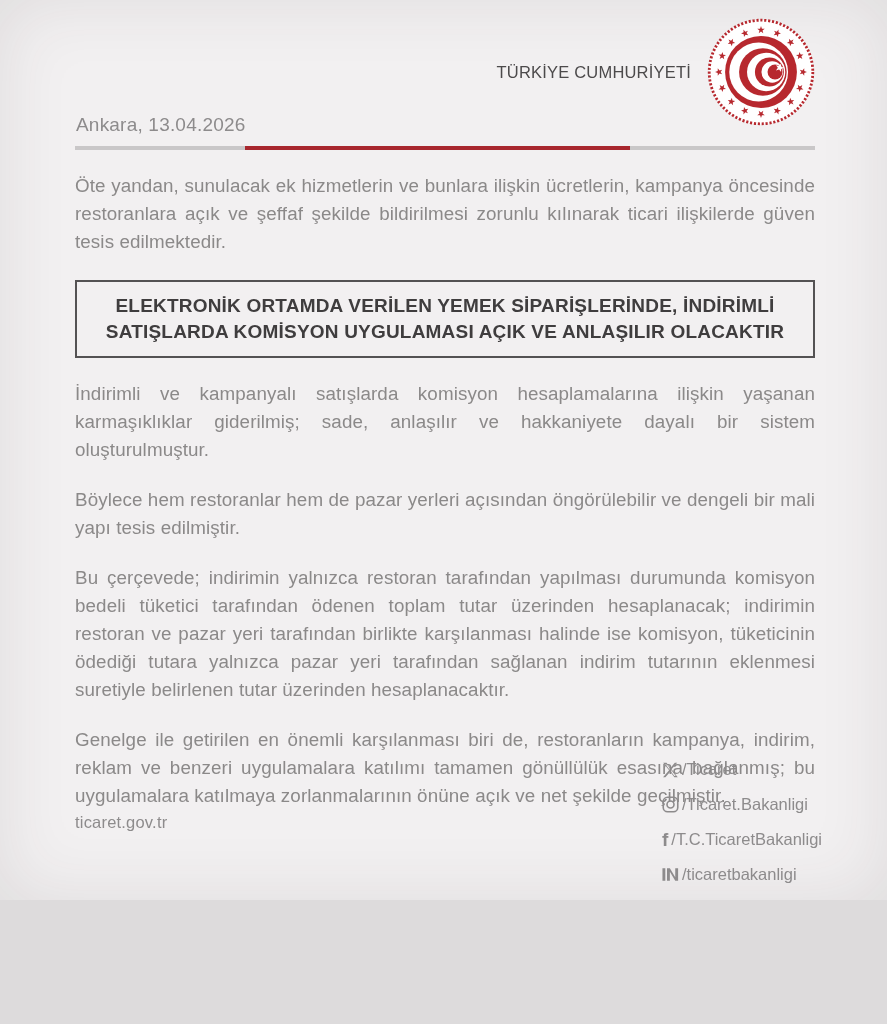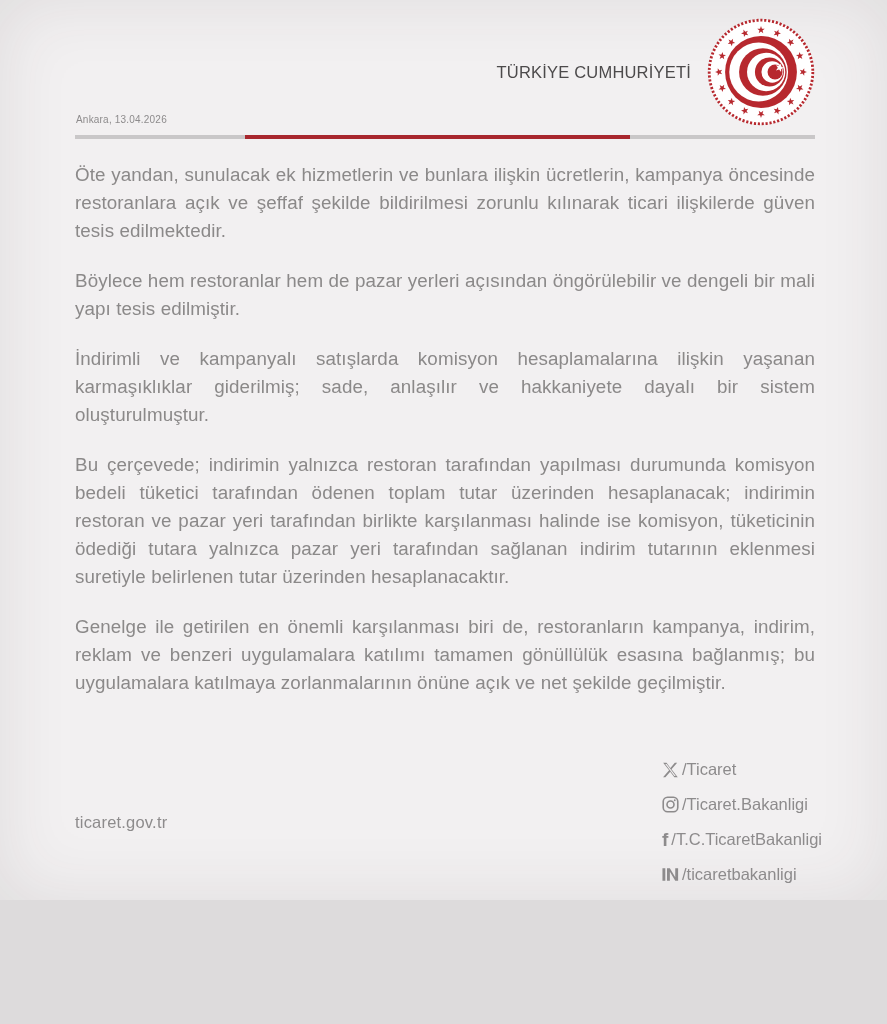--- a/index.html
+++ b/index.html
@@ -19,21 +19,21 @@
   }
   .title-block{flex:1 1 0;line-height:1.25;color:#4c4a4b;}
   .title-block .t1{font-size:16.5px;font-weight:400;letter-spacing:.2px;}
   .title-block .t2{font-size:18.5px;font-weight:700;letter-spacing:.2px;color:#3e3c3d;}
   .title-left{text-align:right;padding-right:14px;}
   .title-right{text-align:left;padding-left:14px;}
   .logo-wrap{width:112px;height:112px;flex:0 0 auto;}
   .logo-wrap svg{width:112px;height:112px;display:block;}
   .dateline{
     margin:-14px 0 0 76px;
-    font-size:10px;color:#8d8b8c;letter-spacing:.2px;
+    font-size:19px;color:#8d8b8c;letter-spacing:.2px;
   }
   .divider{display:flex;height:3.5px;margin:10px 72px 0 75px;}
   .divider .seg1{width:23%;background:#c9c7c8;}
   .divider .seg2{width:52%;background:#a8272e;}
   .divider .seg3{width:25%;background:#c9c7c8;}
   
   .doc-body{padding:0 72px 0 75px;}
   .para{
     margin:22px 0 0 0;
     font-size:18.8px;line-height:28px;
@@ -114,23 +114,26 @@
 
   <div class="divider">
     <span class="seg1"></span>
     <span class="seg2"></span>
     <span class="seg3"></span>
   </div>
 
   <main class="doc-body">
     <p class="para">Öte yandan, sunulacak ek hizmetlerin ve bunlara ilişkin ücretlerin, kampanya öncesinde restoranlara açık ve şeffaf şekilde bildirilmesi zorunlu kılınarak ticari ilişkilerde güven tesis edilmektedir.</p>
 
+    <div class="headline-box">
+      <span>ELEKTRONİK ORTAMDA VERİLEN YEMEK SİPARİŞLERİNDE, İNDİRİMLİ SATIŞLARDA KOMİSYON UYGULAMASI AÇIK VE ANLAŞILIR OLACAKTIR</span>
+    </div>
 
+    <p class="para">İndirimli ve kampanyalı satışlarda komisyon hesaplamalarına ilişkin yaşanan karmaşıklıklar giderilmiş; sade, anlaşılır ve hakkaniyete dayalı bir sistem oluşturulmuştur.</p>
     <p class="para">Böylece hem restoranlar hem de pazar yerleri açısından öngörülebilir ve dengeli bir mali yapı tesis edilmiştir.</p>
-    <p class="para">İndirimli ve kampanyalı satışlarda komisyon hesaplamalarına ilişkin yaşanan karmaşıklıklar giderilmiş; sade, anlaşılır ve hakkaniyete dayalı bir sistem oluşturulmuştur.</p>
     <p class="para">Bu çerçevede; indirimin yalnızca restoran tarafından yapılması durumunda komisyon bedeli tüketici tarafından ödenen toplam tutar üzerinden hesaplanacak; indirimin restoran ve pazar yeri tarafından birlikte karşılanması halinde ise komisyon, tüketicinin ödediği tutara yalnızca pazar yeri tarafından sağlanan indirim tutarının eklenmesi suretiyle belirlenen tutar üzerinden hesaplanacaktır.</p>
 
 
     <p class="para">Genelge ile getirilen en önemli karşılanması biri de, restoranların kampanya, indirim, reklam ve benzeri uygulamalara katılımı tamamen gönüllülük esasına bağlanmış; bu uygulamalara katılmaya zorlanmalarının önüne açık ve net şekilde geçilmiştir.</p>
   </main>
 
   <footer class="footer">
     <span class="website">ticaret.gov.tr</span>
 
     <div class="socials">

